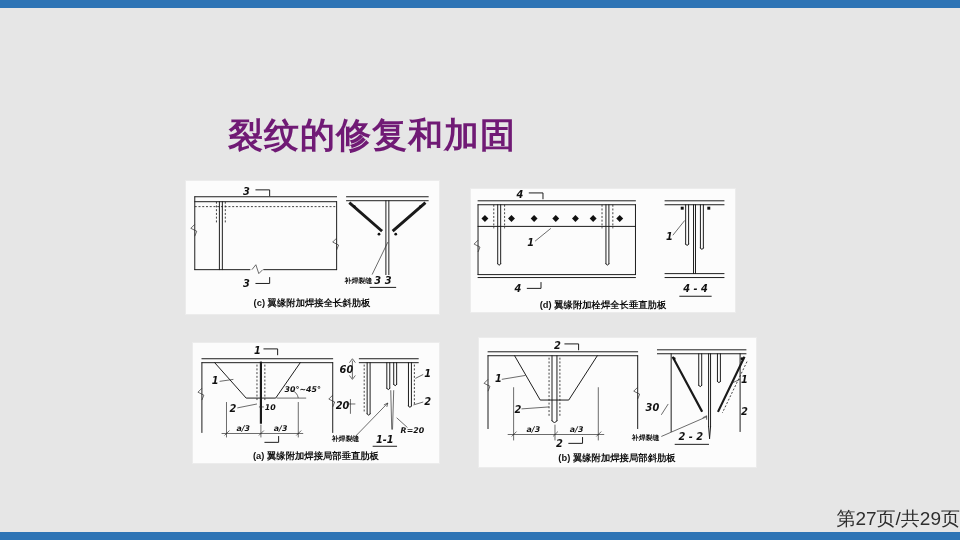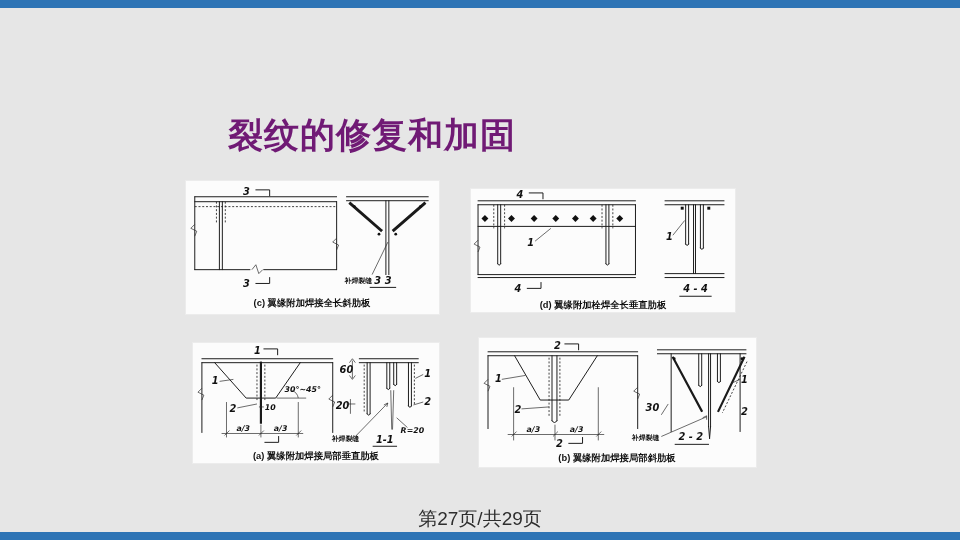--- a/index.html
+++ b/index.html
@@ -3,21 +3,21 @@
 <meta charset="utf-8">
 <style>
   html,body{margin:0;padding:0;}
   .slide{position:relative;width:960px;height:540px;background:#E6E6E6;overflow:hidden;
          font-family:"Liberation Sans",sans-serif;}
   .bar{position:absolute;left:0;width:960px;height:8px;background:#2E74B5;}
   .bar-top{top:0;}
   .bar-bottom{bottom:0;}
   .title{position:absolute;left:228px;top:92px;font-size:35px;font-weight:700;
          color:#701a75;letter-spacing:1px;white-space:nowrap;margin-top:20px;}
-  .footer{position:absolute;left:0;right:0;top:506px;text-align:center;
+  .footer{position:absolute;left:0;right:0;top:506px;text-align:right;
           font-size:19px;color:#2e2e2e;}
   .panel{position:absolute;background:#FCFCFC;border:1px solid #ececec;box-sizing:border-box;}
   .panel-c{left:185px;top:180px;width:255px;height:135px;}
   .panel-d{left:470px;top:188px;width:266px;height:125px;}
   .panel-a{left:192px;top:342px;width:248px;height:122px;}
   .panel-b{left:478px;top:337px;width:279px;height:131px;}
   .panel svg{display:block;width:100%;height:100%;}
   .ln{fill:none;stroke:#1a1a1a;stroke-width:1;stroke-linecap:round;}
   .thk{fill:none;stroke:#1a1a1a;stroke-width:3;stroke-linecap:square;}
   .md{fill:none;stroke:#1a1a1a;stroke-width:2.2;stroke-linecap:square;}

